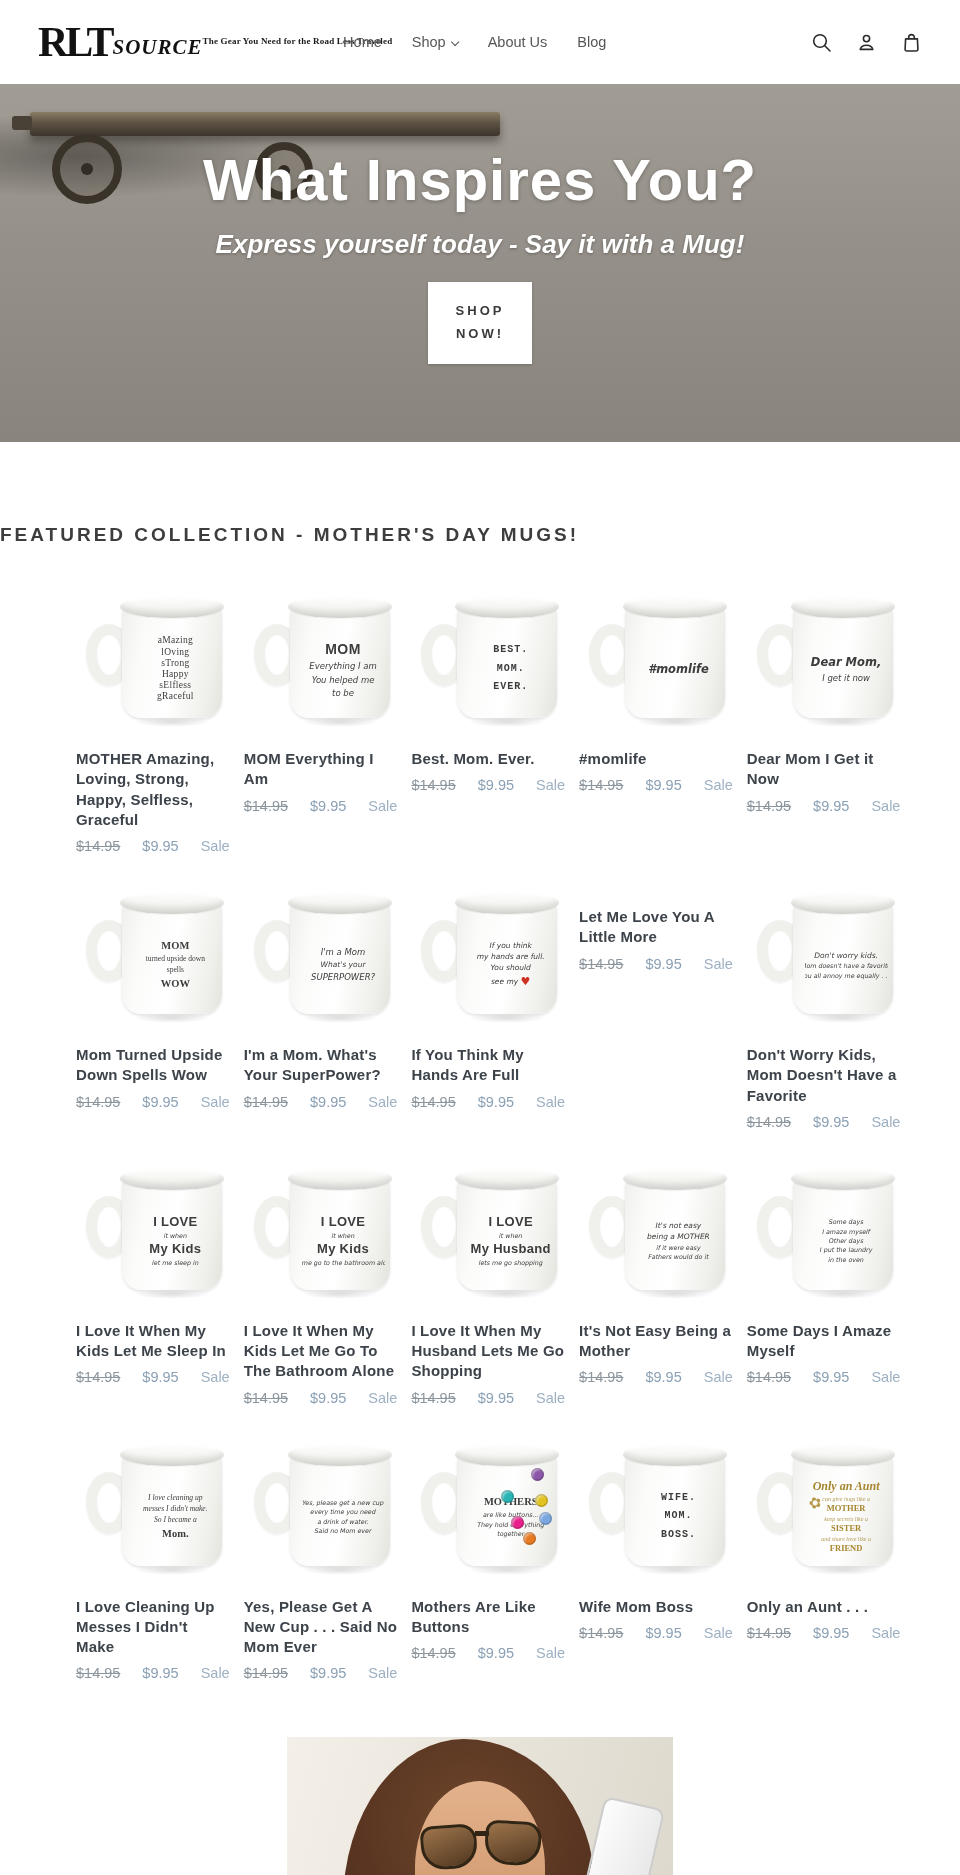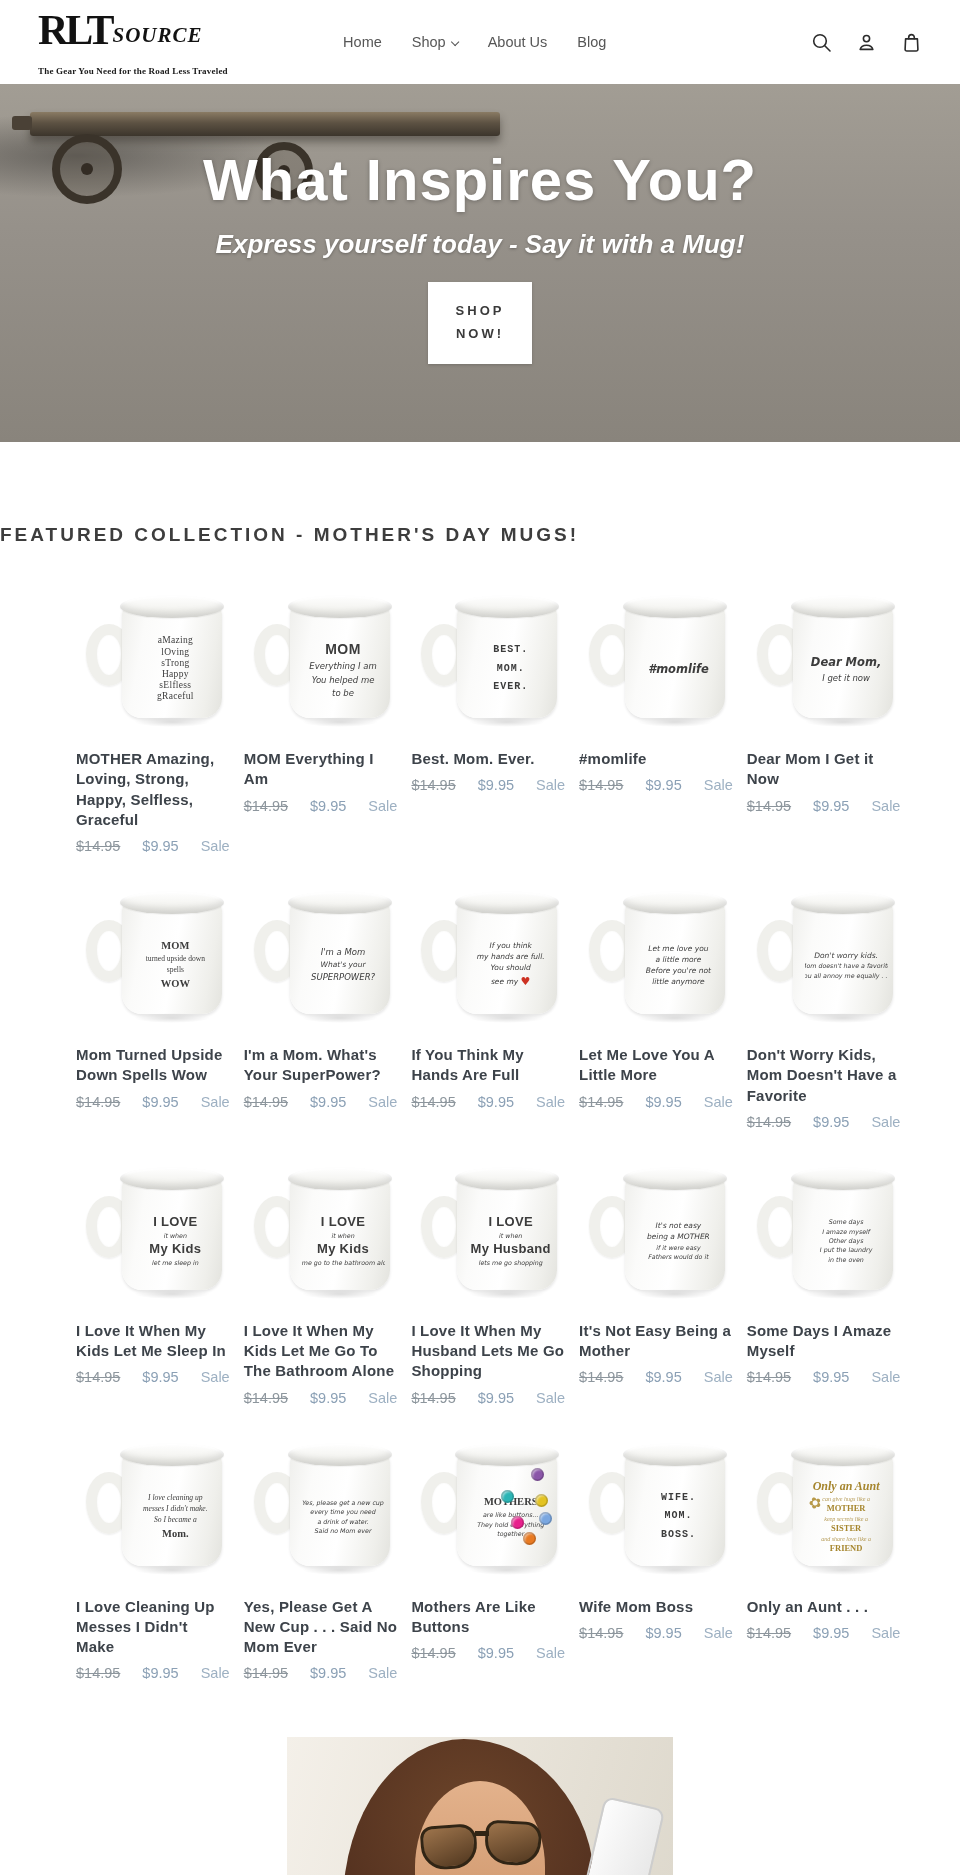--- a/index.html
+++ b/index.html
@@ -8,21 +8,21 @@
     width: 960px; height: 1875px; margin: 0 auto; overflow: hidden;
     font-family: "Liberation Sans", sans-serif; color: #3d3d3d; position: relative;
   }
   a { text-decoration: none; color: inherit; cursor: pointer; }
 
   
   header {
     height: 84px; display: flex; align-items: center;
     padding: 0 38px; position: relative; background: #fff;
   }
-  .logo { display: flex; flex-direction: column; line-height: 1; }
+  .logo { display: flex; flex-direction: row; line-height: 1; }
   .logo-row { display: flex; align-items: flex-end; color: #121212; }
   .logo-rlt { font-family: "Liberation Serif", serif; font-weight: bold; font-size: 42px; letter-spacing: -3px; }
   .logo-source { font-family: "Liberation Serif", serif; font-weight: bold; font-style: italic; font-size: 21px; letter-spacing: 1px; transform: translateY(-5px); margin-left: 1px; }
   .logo-tag { font-family: Liberation Serif, serif; font-weight: bold; font-size: 9px; color: #1a1a1a; margin-top: 16px; letter-spacing: .2px; }
   nav { position: absolute; left: 50%; transform: translateX(-52%); display: flex; gap: 30px; align-items: center; }
   nav a { font-size: 14.5px; color: #565656; }
   .chev { display: inline-block; width: 6px; height: 6px; border-right: 1.5px solid #565656; border-bottom: 1.5px solid #565656; transform: rotate(45deg); margin-left: 6px; margin-bottom: 2px; }
   .hdr-icons { margin-left: auto; display: flex; gap: 24px; align-items: center; }
   .hdr-icons a { display: flex; }
   .hdr-icons svg { stroke: #2b2b2b; fill: none; stroke-width: 1.6; stroke-linecap: round; stroke-linejoin: round; }
@@ -428,34 +428,20 @@
     </a>
     <a class="title">If You Think My Hands Are Full</a>
     <div class="prices">
       <s class="cmp">$14.95</s>
       <span class="sale">$9.95</span>
       <span class="badge">Sale</span>
     </div>
   </div>
 
   <div class="card">
-    <a class="imgwrap">
-      <span class="mug">
-        <span class="mug-handle"></span>
-        <span class="mug-body">
-          <span class="mug-top"></span>
-          <span class="mug-print">
-                <span class="ml s-hand-tiny">Let me love you</span>
-                <span class="ml s-hand-tiny">a little more</span>
-                <span class="ml s-hand-tiny">Before you're not</span>
-                <span class="ml s-hand-tiny">little anymore</span>
-              </span>
-        </span>
-      </span>
-    </a>
     <a class="title">Let Me Love You A Little More</a>
     <div class="prices">
       <s class="cmp">$14.95</s>
       <span class="sale">$9.95</span>
       <span class="badge">Sale</span>
     </div>
   </div>
 
   <div class="card">
     <a class="imgwrap">

